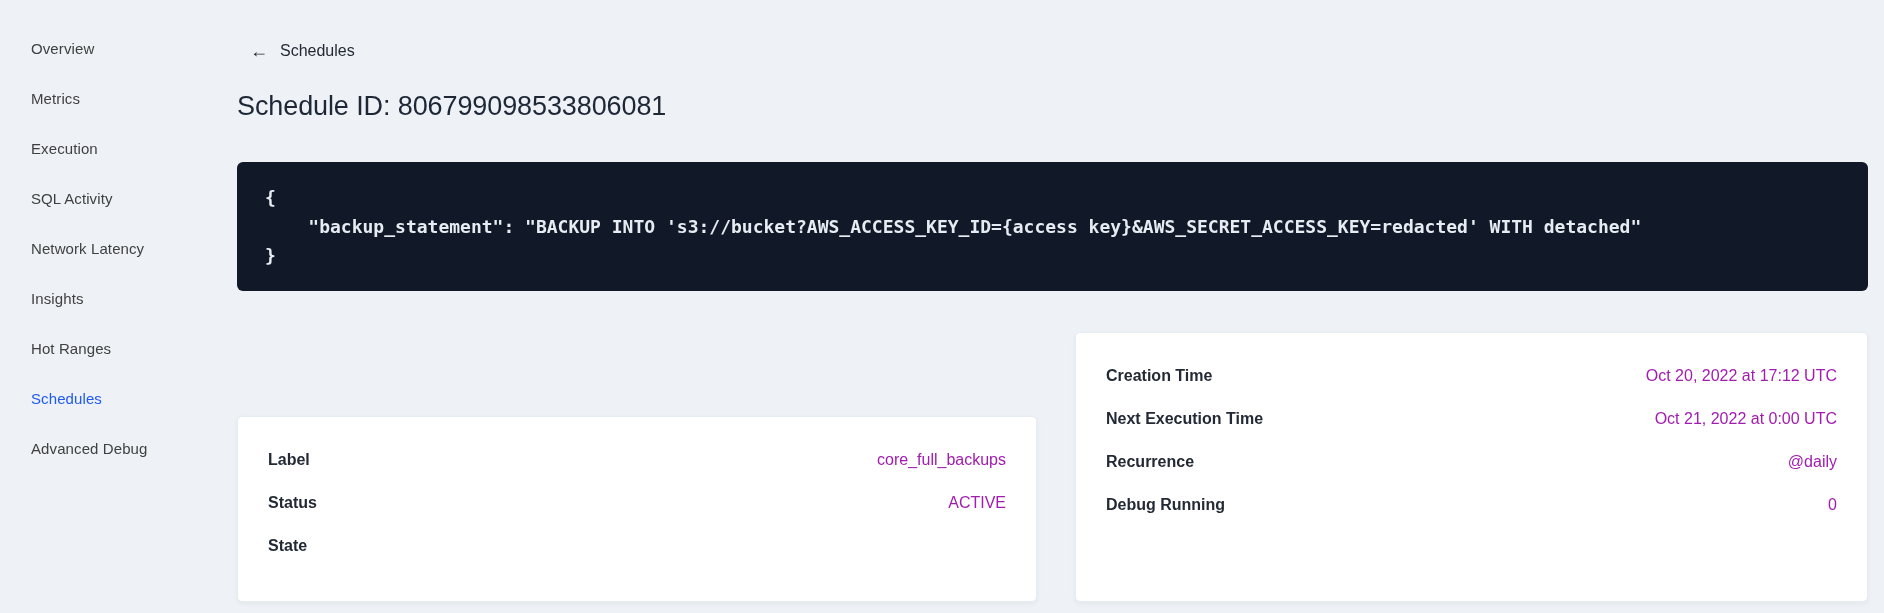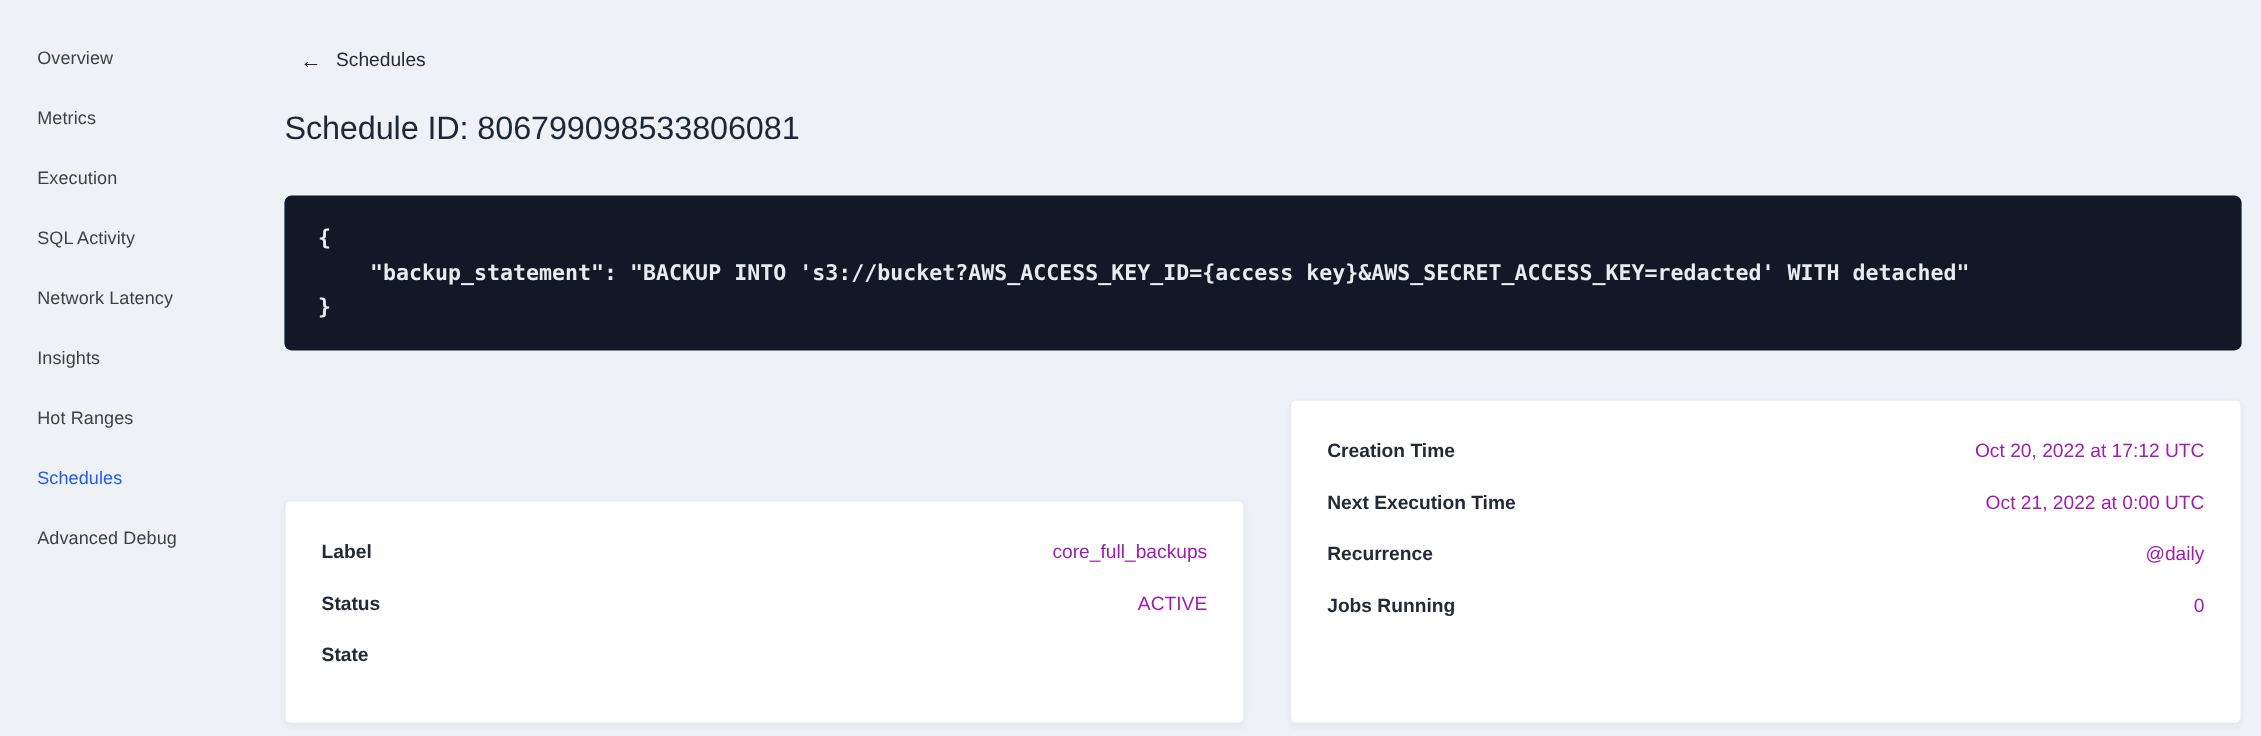--- a/index.html
+++ b/index.html
@@ -121,20 +121,20 @@
         </div>
         <div class="card-row">
           <span class="card-label">Next Execution Time</span>
           <span class="card-value">Oct 21, 2022 at 0:00 UTC</span>
         </div>
         <div class="card-row">
           <span class="card-label">Recurrence</span>
           <span class="card-value">@daily</span>
         </div>
         <div class="card-row">
-          <span class="card-label">Jobs Running</span>
+          <span class="card-label">Debug Running</span>
           <span class="card-value">0</span>
         </div>
       </section>
 
     </div>
   </main>
 </div>
 
 </body></html>

